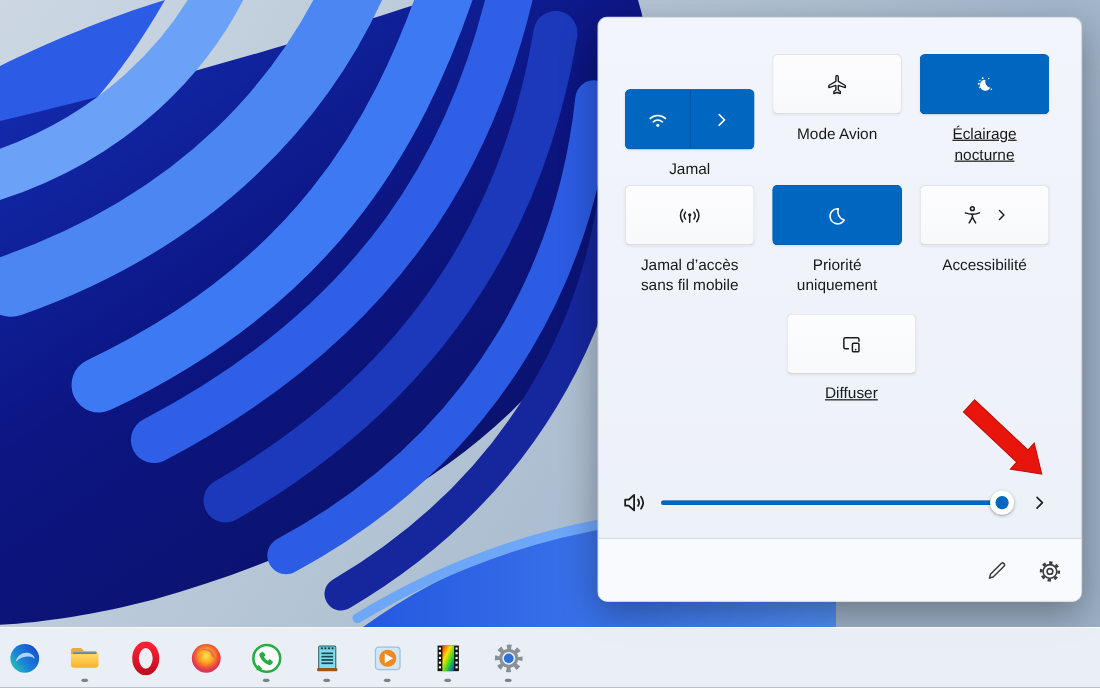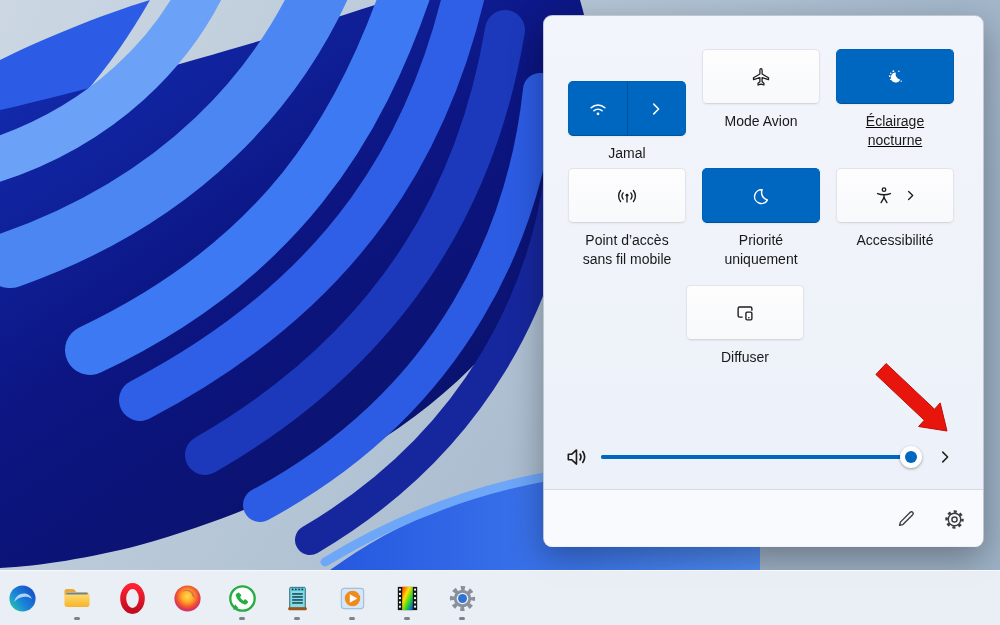--- a/index.html
+++ b/index.html
@@ -161,21 +161,21 @@
     <div class="tile">
       <svg viewBox="0 0 24 24" width="22" height="22" fill="none" stroke="currentColor" stroke-width="1.5" stroke-linecap="round">
         <path d="M7.8 8.6a5.6 5.6 0 0 0 0 6.8"></path>
           <path d="M16.2 8.6a5.6 5.6 0 0 1 0 6.8"></path>
         <path d="M5 6a9.5 9.5 0 0 0 0 12"></path>
           <path d="M19 6a9.5 9.5 0 0 1 0 12"></path>
         <circle cx="12" cy="11.2" r="1.6" fill="currentColor" stroke="none"></circle>
         <path d="M12 12.8V18.6"></path>
       </svg>
     </div>
-    <div class="tile-label">Point d’accès sans fil mobile</div>
+    <div class="tile-label">Jamal d’accès sans fil mobile</div>
   </div>
 
   <div class="qs-cell" style="left:292px; top:152px;">
     <div class="tile" style="gap:8px;">
       <svg viewBox="0 0 24 24" width="22" height="22" fill="none" stroke="currentColor" stroke-width="1.5" stroke-linecap="round" stroke-linejoin="round">
         <circle cx="12" cy="5.1" r="1.9"></circle>
         <path d="M5 9.3c2.2.9 4.6 1.3 7 1.3s4.8-.4 7-1.3"></path>
         <path d="M12 10.6v3.2"></path>
           <path d="M12 13.8l-3.2 5.4"></path>
           <path d="M12 13.8l3.2 5.4"></path>
@@ -190,21 +190,21 @@
   <div class="qs-cell" style="left:158px; top:152px;">
     <div class="tile on">
       <svg viewBox="0 0 24 24" width="22" height="22" fill="none" stroke="currentColor" stroke-width="1.6" stroke-linejoin="round">
         <path d="M13.2 5.2a7.5 7.5 0 1 0 5.8 11.2A8.5 8.5 0 0 1 13.2 5.2Z"></path>
       </svg>
     </div>
     <div class="tile-label">Priorité uniquement</div>
   </div>
 
 
-  <div class="qs-cell" style="left:142px; top:269px;">
+  <div class="qs-cell" style="left:171px; top:269px;text-decoration:underline;">
     <div class="tile">
       <svg viewBox="0 0 24 24" width="22" height="22" fill="none" stroke="currentColor" stroke-width="1.5" stroke-linejoin="round">
         <path d="M9.5 16.5H6A1.5 1.5 0 0 1 4.5 15V7A1.5 1.5 0 0 1 6 5.5h12A1.5 1.5 0 0 1 19.5 7v2.5"></path>
         <rect x="13" y="11" width="6.5" height="8.5" rx="1.2" fill="#fbfcfe"></rect>
         <circle cx="16.2" cy="17.2" r="0.9" fill="currentColor" stroke="none"></circle>
       </svg>
     </div>
     <div class="tile-label">Diffuser</div>
   </div>
 

